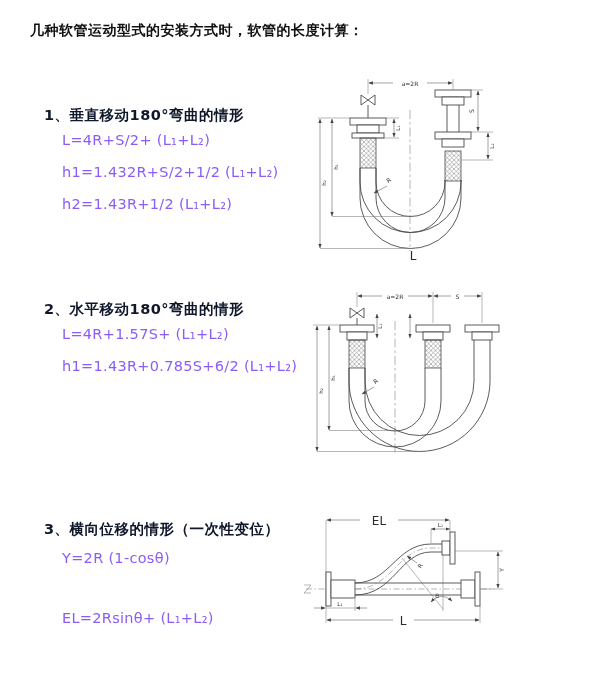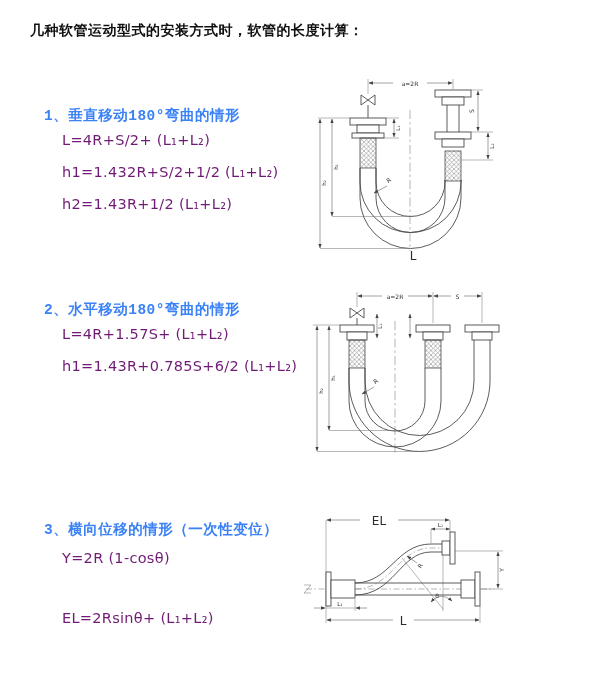--- a/index.html
+++ b/index.html
@@ -7,24 +7,24 @@
     width:600px;height:675px;background:#ffffff;
     font-family:"DejaVu Sans","Liberation Sans",sans-serif;
     color:#1c1c1c;overflow:hidden;
   }
   .page{position:relative;width:600px;height:562px;background:#fff;}
   .title{
     position:absolute;left:30px;top:22px;
     font-size:14px;font-weight:600;letter-spacing:0.5px;color:#111;
   }
   .sec-heading{
-    position:absolute;font-size:14.5px;font-weight:600;letter-spacing:0.5px;color:#3b82f6;font-family:Liberation Mono, monospace;
+    position:absolute;font-size:14.5px;font-weight:600;letter-spacing:0.5px;color:#0f172a;
   }
   .formula{
-    position:absolute;font-size:14.5px;font-weight:500;color:#701a75;letter-spacing:0.3px;
+    position:absolute;font-size:14.5px;font-weight:500;color:#8b5cf6;letter-spacing:0.3px;
     white-space:nowrap;
   }
   svg{position:absolute;}
   svg text{font-family:"DejaVu Sans","Liberation Sans",sans-serif;fill:#2b2b2b;}
   .ln{stroke:#4a4a4a;stroke-width:0.9;fill:none;}
   .lnf{stroke:#4a4a4a;stroke-width:0.9;fill:#ffffff;}
   .dm{stroke:#555;stroke-width:0.55;fill:none;}
   .cl{stroke:#6a6a6a;stroke-width:0.5;fill:none;stroke-dasharray:9 3 2.5 3;}
   .cls{stroke:#6a6a6a;stroke-width:0.5;fill:none;stroke-dasharray:6 2.5 1.5 2.5;}
   .thin{stroke:#6f6f6f;stroke-width:0.5;fill:none;}

